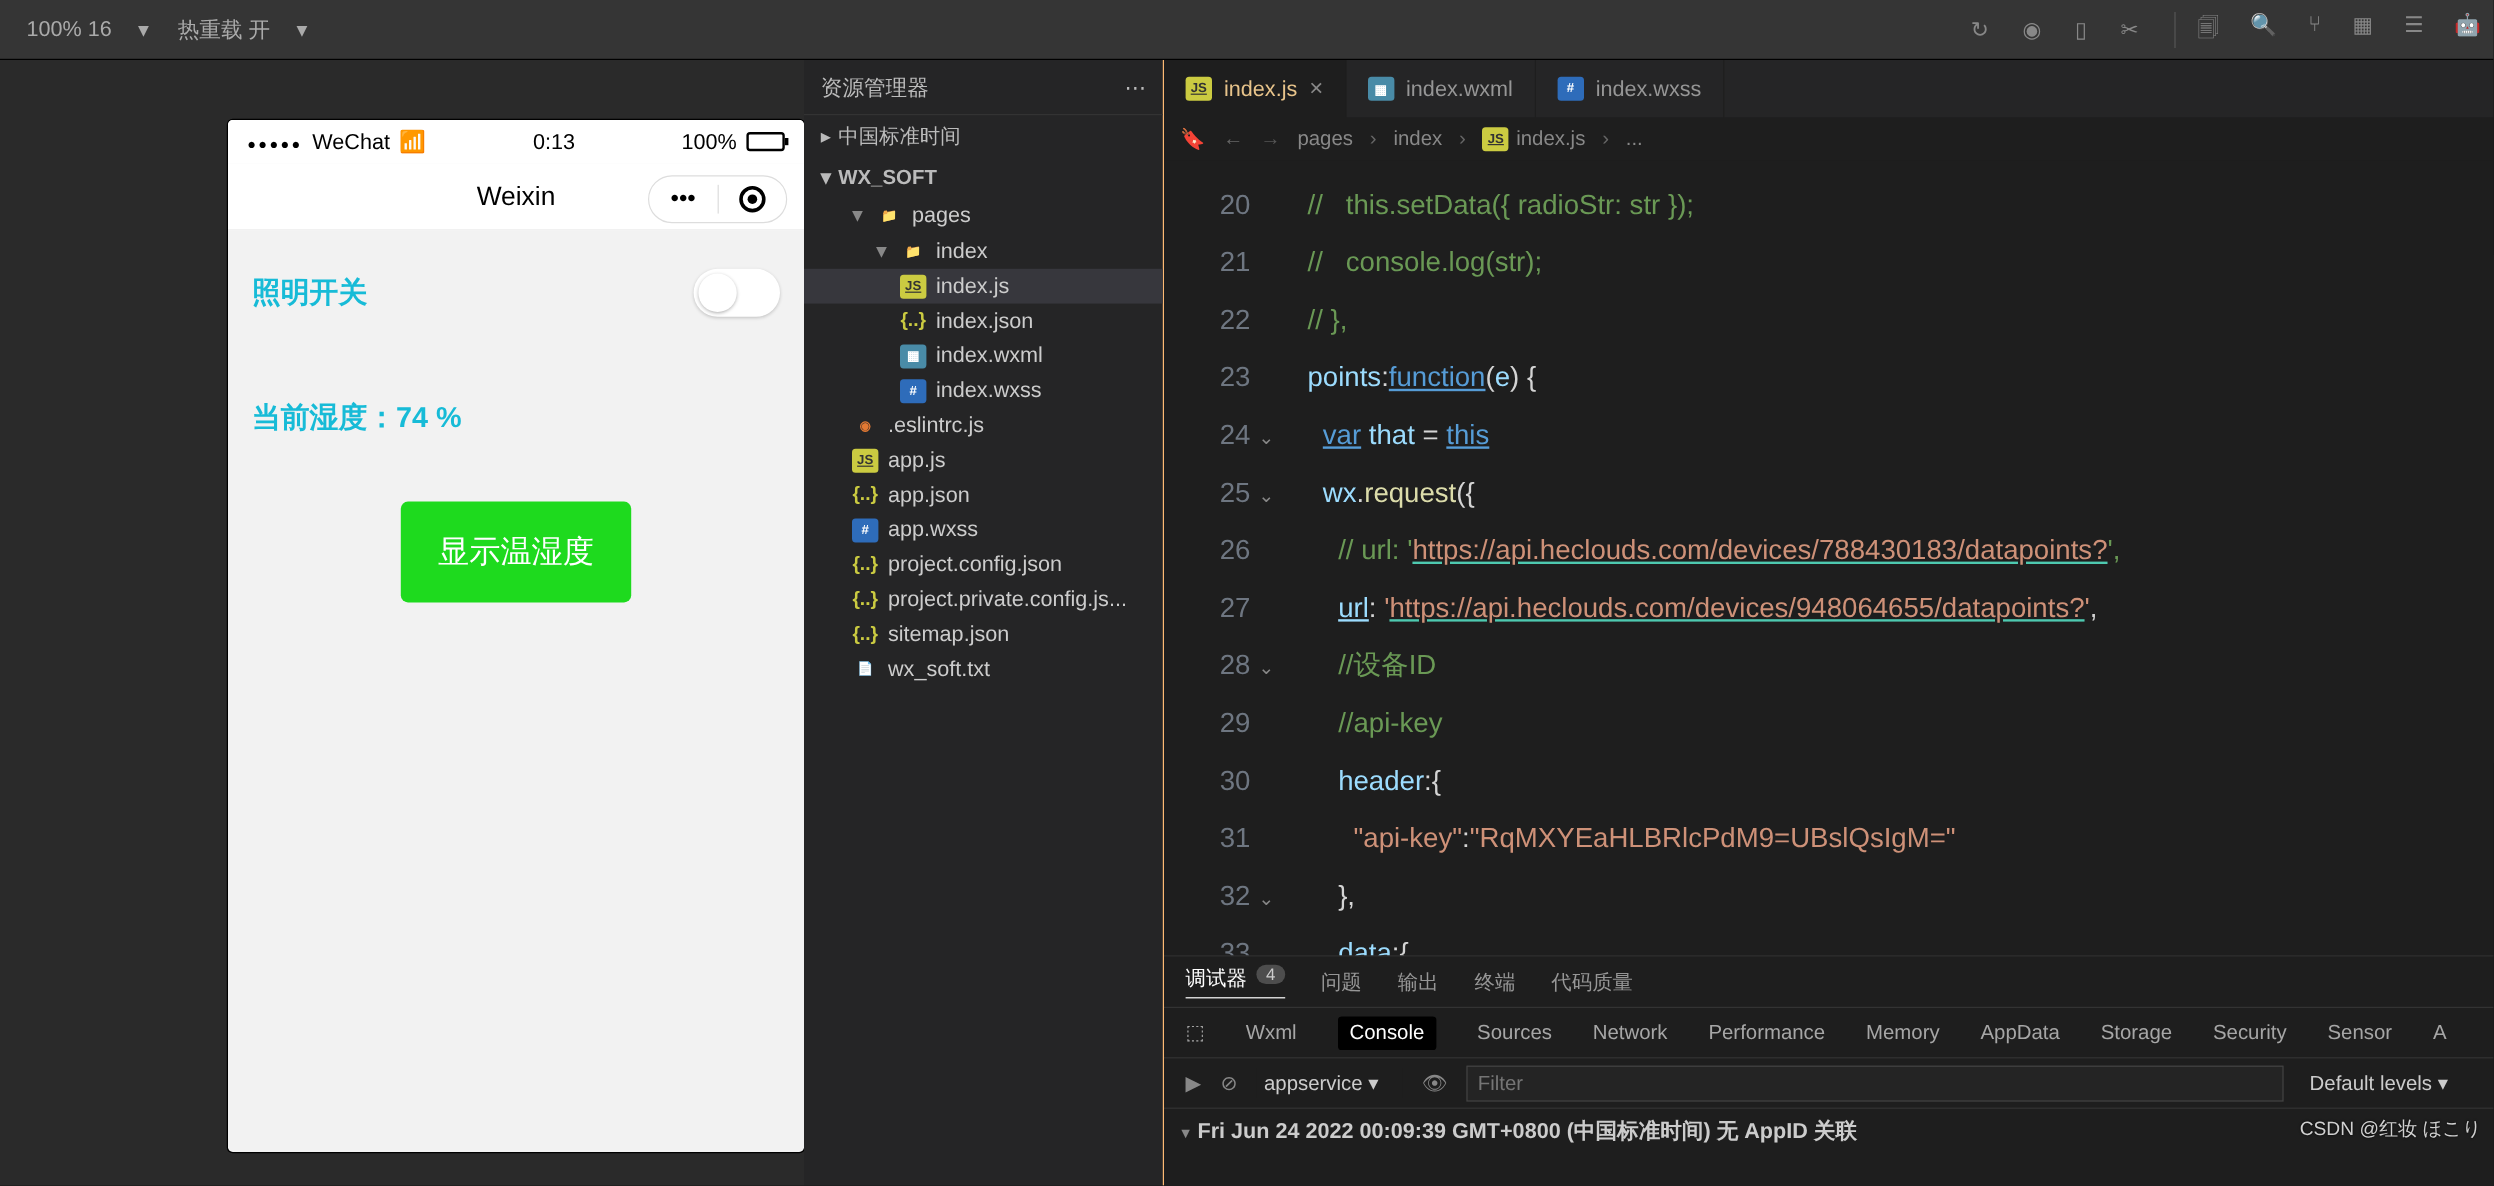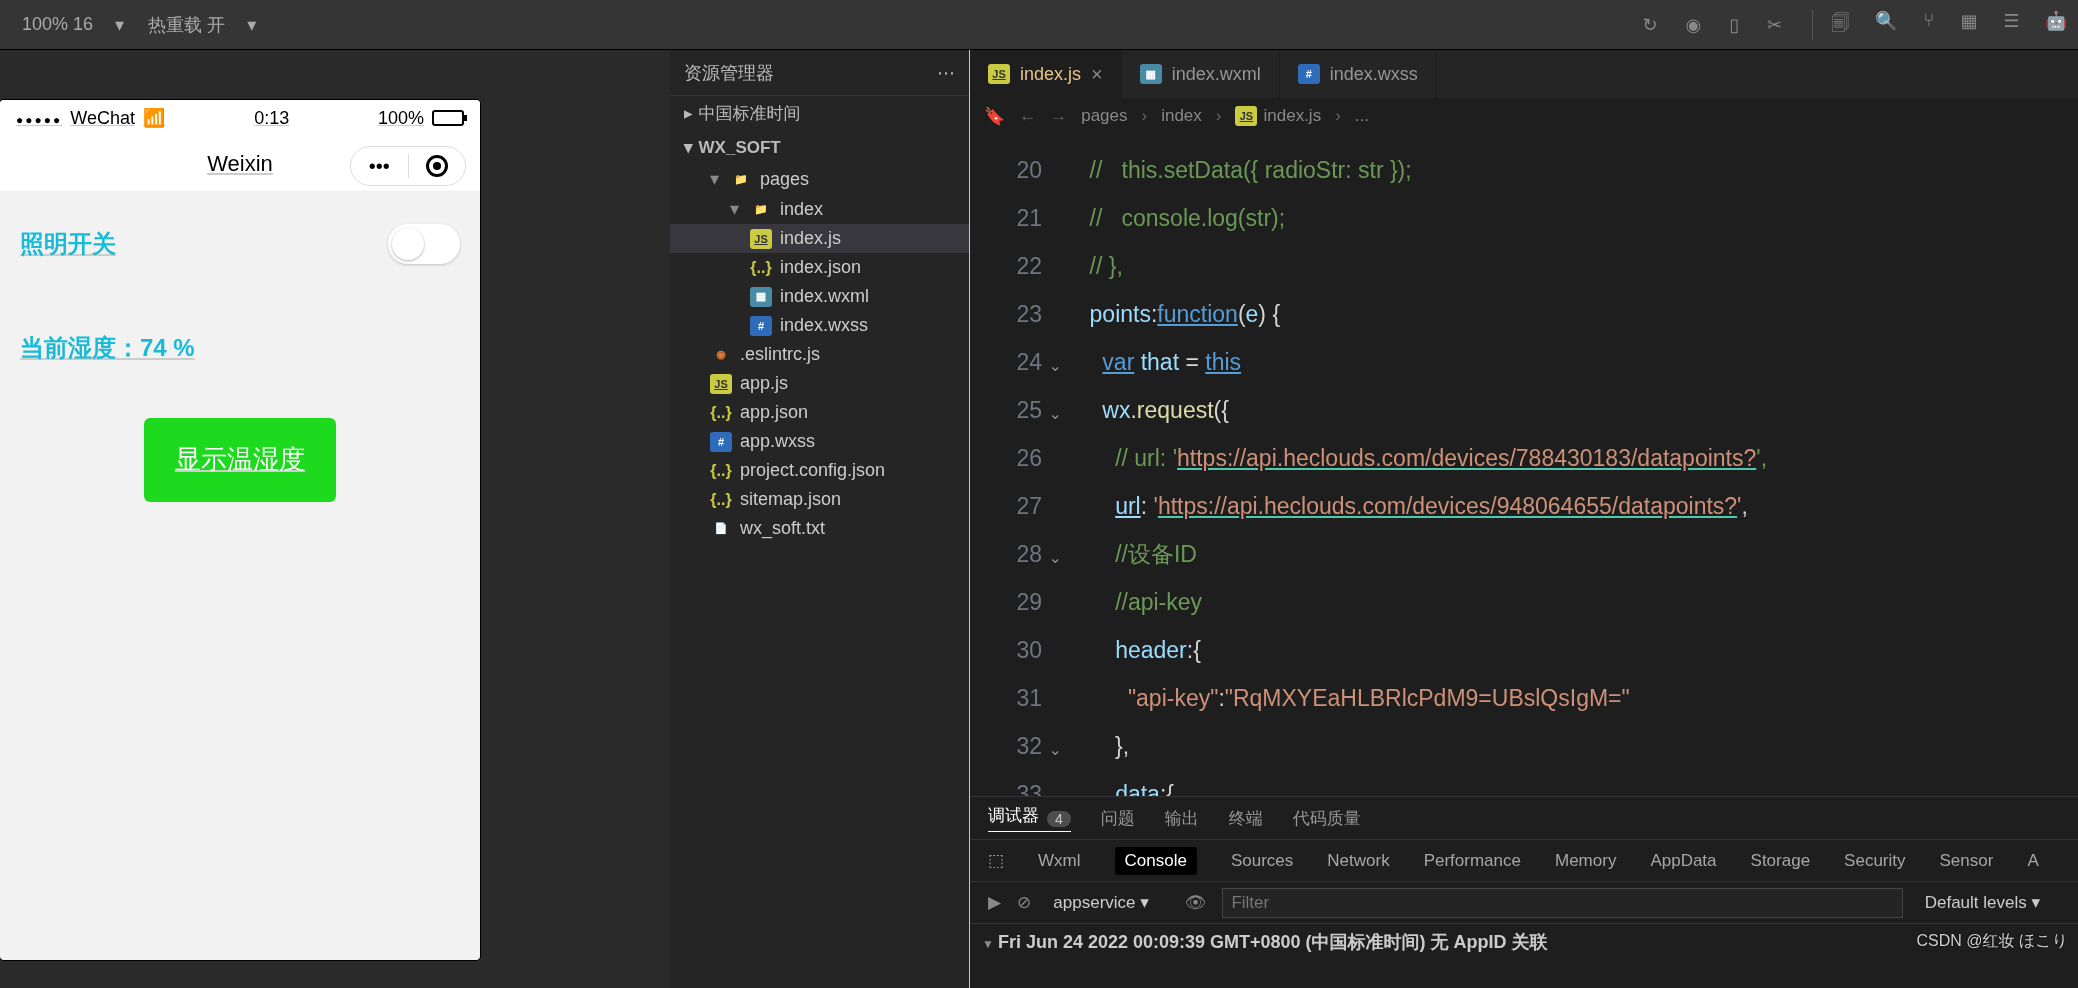--- a/index.html
+++ b/index.html
@@ -7,21 +7,21 @@
 
 
 .topbar { height:50px; background:#353535; display:flex; align-items:center; padding:0 10px; border-bottom:1px solid #000; font-size:18px; }
 .topbar .seg { padding:0 12px; color:#aaa; display:flex; align-items:center; gap:22px; cursor:pointer; }
 .topbar .icons { margin-left:auto; display:flex; gap:28px; padding-right:20px; }
 .topbar .icon-btn { color:#888; cursor:pointer; }
 .topbar .divider { width:1px; height:30px; background:#555; margin:0 10px; }
 
 
 .main { display:flex; height:calc(100% - 50px); }
-.sim-area { width:670px; background:#2a2a2a; padding-top:50px; display:flex; justify-content:flex-start; align-items:flex-start;text-decoration:underline; }
+.sim-area { width:670px; background:#2a2a2a; padding-top:50px; display:flex; justify-content:flex-end; align-items:flex-start; }
 .explorer { width:300px; background:#252526; display:flex; flex-direction:column; border-right:1px solid #fdba74; }
 .editor-area { flex:1; display:flex; flex-direction:column; background:#1e1e1e; min-width:0; }
 
 
 .phone { width:480px; height:860px; background:#f2f2f2; border-radius:4px; overflow:hidden; box-shadow:0 0 0 1px #000; }
 .statusbar { height:36px; background:#fff; display:flex; align-items:center; justify-content:space-between; padding:0 16px; font-size:18px; color:#000; }
 .statusbar .dots::before { content:"●●●●●"; letter-spacing:2px; font-size:12px; }
 .statusbar .left { display:flex; align-items:center; gap:8px; }
 .statusbar .right { display:flex; align-items:center; gap:8px; }
 .battery { width:32px; height:16px; border:2px solid #000; border-radius:3px; position:relative; }
@@ -82,21 +82,21 @@
 .c-ident { color:#9cdcfe; }
 .c-func { color:#dcdcaa; }
 .c-this { color:#569cd6;text-decoration:underline; }
 .c-str { color:#ce9178; }
 .c-url { color:#ce9178; text-decoration:underline; text-decoration-color:#4ec9b0; }
 .c-urlk { color:#9cdcfe; text-decoration:underline; }
 
 
 .bottom { height:192px; background:#1e1e1e; border-top:1px solid #333; display:flex; flex-direction:column; }
 .panel-tabs { height:42px; display:flex; align-items:center; gap:30px; padding:0 18px; font-size:17px; color:#969696; }
-.panel-tabs .ptab { cursor:pointer; display:flex; align-items:flex-end; gap:8px; }
+.panel-tabs .ptab { cursor:pointer; display:flex; align-items:flex-start; gap:8px; }
 .panel-tabs .ptab.active { color:#fff; border-bottom:1px solid #fff; padding-bottom:4px; }
 .panel-tabs .badge { background:#4d4d4d; color:#ccc; border-radius:10px; padding:0 8px; font-size:14px; }
 .devtabs { height:42px; display:flex; align-items:center; gap:34px; padding:0 18px; font-size:17px; color:#a6a6a6; border-top:1px solid #333; }
 .devtabs .dtab { cursor:pointer; }
 .devtabs .dtab.active { color:#fff; background:#000; padding:4px 10px; border-radius:3px; }
 .devrow { height:42px; display:flex; align-items:center; gap:16px; padding:0 18px; font-size:17px; color:#888; border-top:1px solid #333; }
 .devrow select, .devrow .select-like { background:#1e1e1e; color:#ccc; border:none; font-size:17px; padding:2px 20px 2px 6px; cursor:pointer; }
 .devrow input { background:#242424; border:1px solid #444; color:#ccc; padding:4px 8px; flex:1; font-size:17px; }
 .console-out { flex:1; padding:6px 12px; font-family:Consolas,monospace; font-size:18px; color:#ccc; border-top:1px solid #333; white-space:pre; overflow:hidden; }
 .tri::before { content:"▼"; font-size:12px; margin-right:4px; color:#888; }
@@ -217,20 +217,24 @@
           <span class="file-badge b-json"></span>
           <span>app.json</span>
         </div>
         <div class="item depth1 ">
           <span class="file-badge b-wxss">#</span>
           <span>app.wxss</span>
         </div>
         <div class="item depth1 ">
           <span class="file-badge b-json"></span>
           <span>project.config.json</span>
+        </div>
+        <div class="item depth1 ">
+          <span class="file-badge b-json"></span>
+          <span>project.private.config.js...</span>
         </div>
         <div class="item depth1 ">
           <span class="file-badge b-json"></span>
           <span>sitemap.json</span>
         </div>
         <div class="item depth1 ">
           <span class="file-badge b-txt"></span>
           <span>wx_soft.txt</span>
         </div>
       </div>

